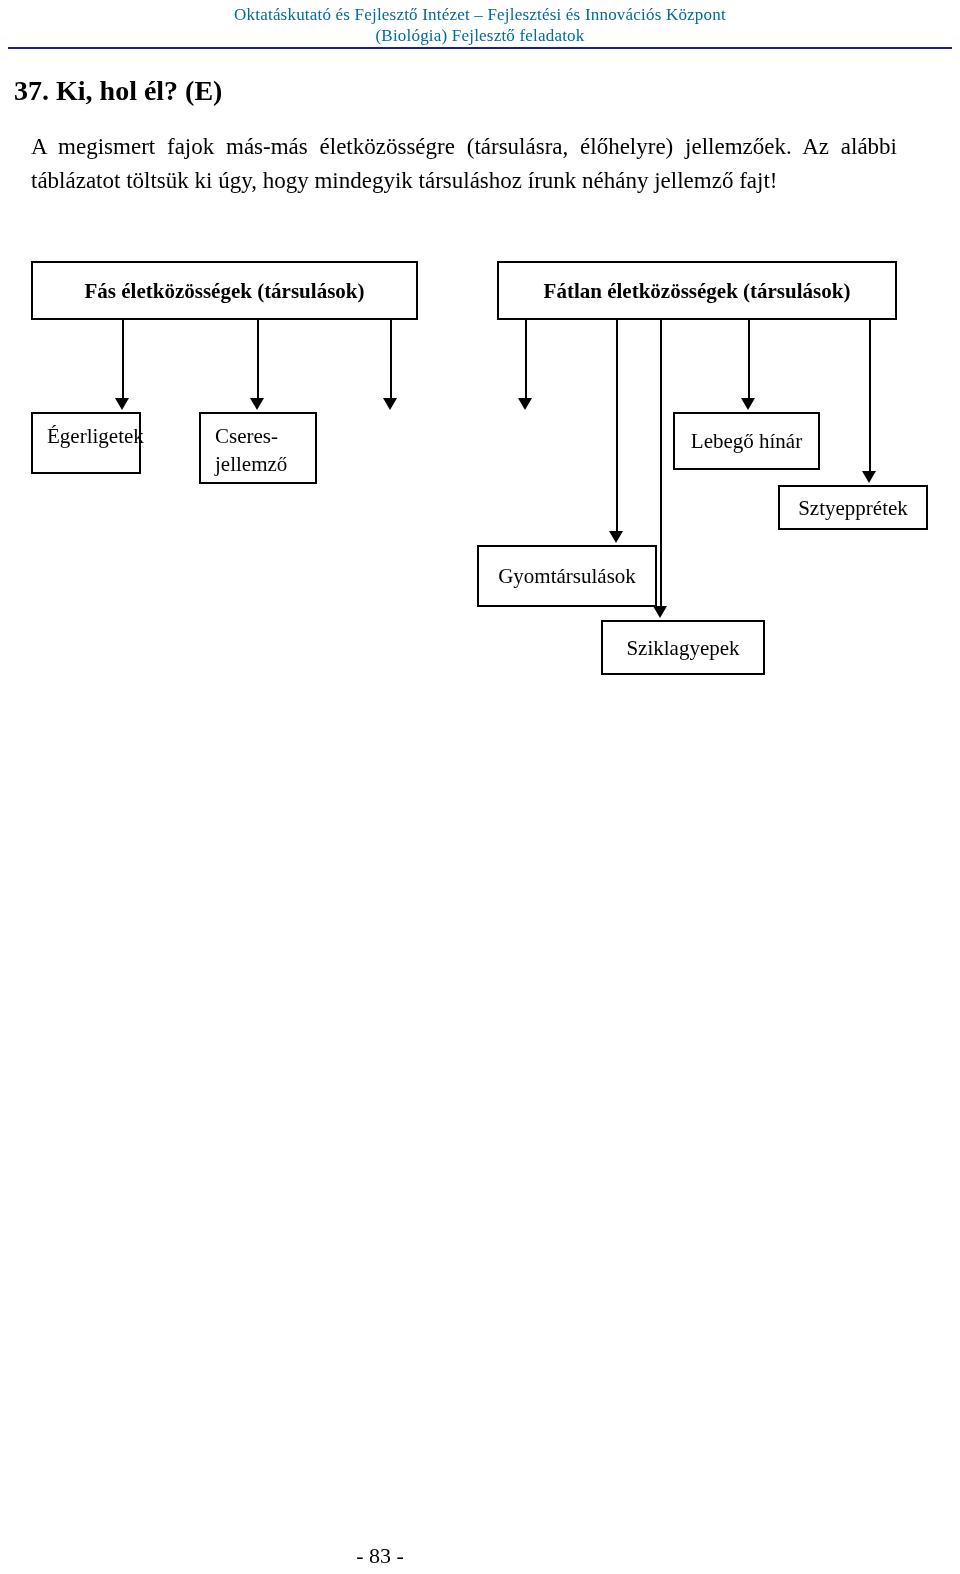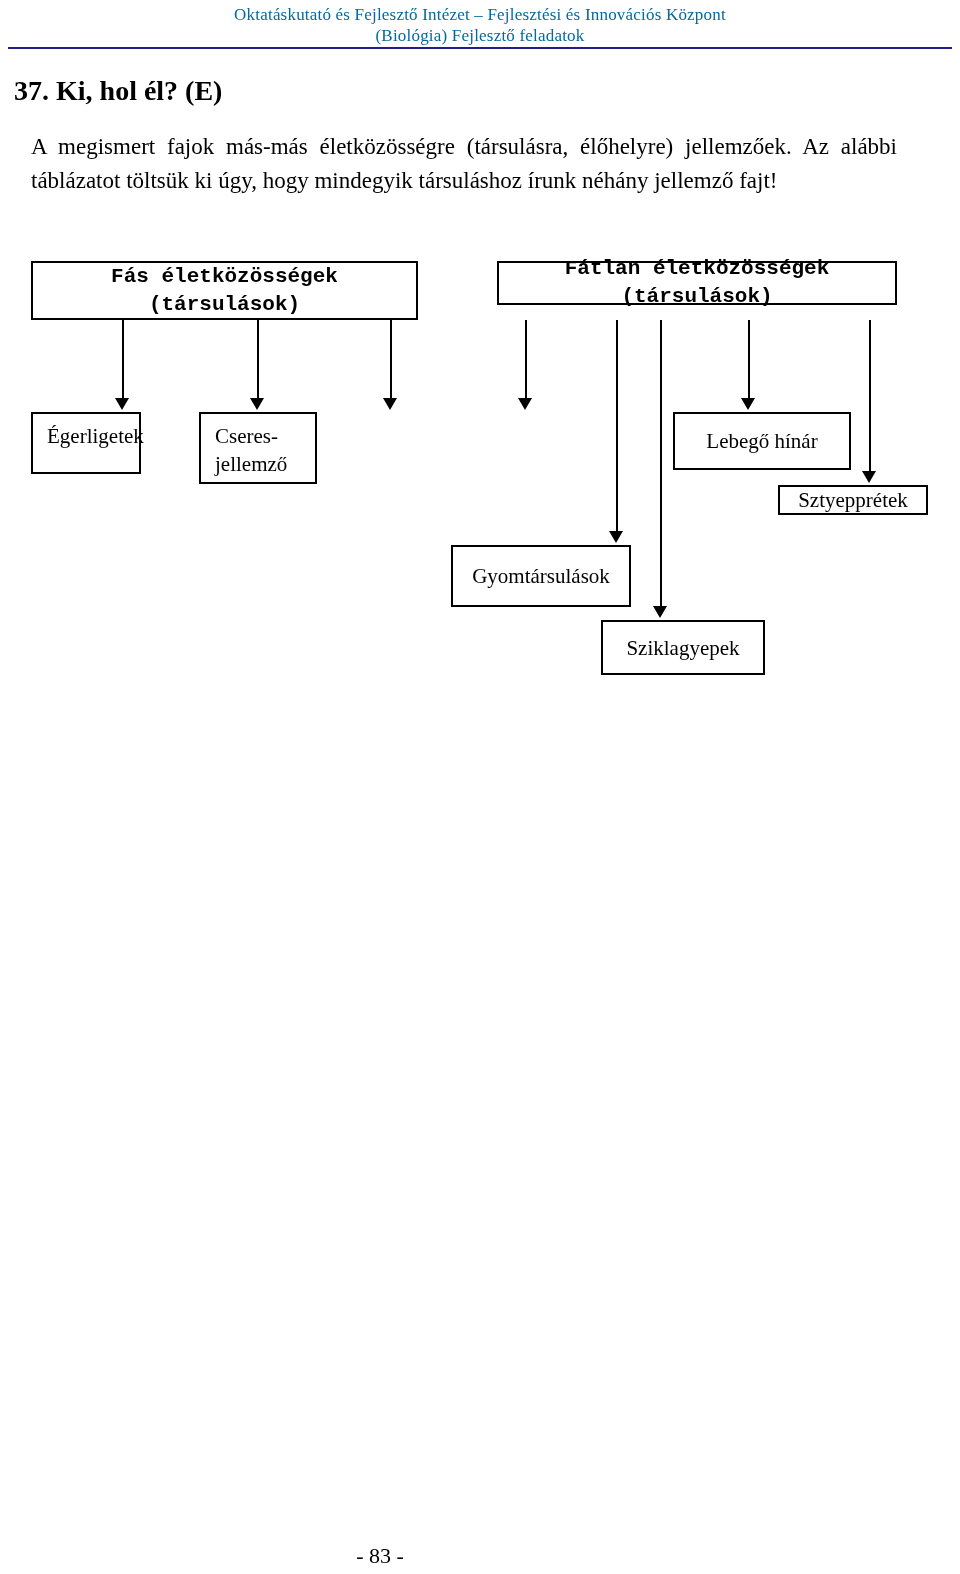--- a/index.html
+++ b/index.html
@@ -83,21 +83,20 @@
     font-size: 21px;
     line-height: 28px;
   }
 
   
   .cat-box {
     border: 2px solid #000000;
     display: flex;
     align-items: center;
     justify-content: center;
-    font-family: Liberation Mono, monospace;
   }
   .cat-box > span {
     font-size: 20px;
     font-weight: bold;
     text-align: center;
     line-height: 24px;
   }
   .cat-woody  { background: #ffc800; }
   .cat-treeless { background: #00ffff; }
 
@@ -151,21 +150,21 @@
 
 <div id="exercise-title">37. Ki, hol él? (E)</div>
 <div id="exercise-prompt">A megismert fajok más-más életközösségre (társulásra, élőhelyre) jellemzőek. Az alábbi táblázatot töltsük ki úgy, hogy mindegyik társuláshoz írunk néhány jellemző fajt!</div>
 
 <div id="diagram">
 
   <div class="node cat-box cat-woody" style="left:31px; top:261px; width:387px; height:59px;">
     <span>Fás életközösségek (társulások)</span>
   </div>
 
-  <div class="node cat-box cat-treeless" style="left:497px; top:261px; width:400px; height:44px;">
+  <div class="node cat-box cat-treeless" style="left:497px; top:261px; width:400px; height:59px;">
     <span>Fátlan életközösségek (társulások)</span>
   </div>
 
   <div class="vline" style="left:122px; top:320px; height:78px;"></div>
   <div class="arrowhead" style="left:115px; top:398px;"></div>
 
   <div class="vline" style="left:257px; top:320px; height:78px;"></div>
   <div class="arrowhead" style="left:250px; top:398px;"></div>
 
   <div class="vline" style="left:390px; top:320px; height:78px;"></div>
@@ -190,29 +189,29 @@
     <span>Égerligetek</span>
   </div>
 
   <div class="node leaf" style="left:199px; top:412px; width:118px; height:72px;">
     <span style="white-space:pre-line;">Cseres-
 jellemző</span>
   </div>
 
 
 
-  <div class="node leaf leaf-center" style="left:673px; top:412px; width:178px; height:58px;">
+  <div class="node leaf leaf-center" style="left:673px; top:412px; width:147px; height:58px;">
     <span>Lebegő hínár</span>
   </div>
 
-  <div class="node leaf leaf-center" style="left:778px; top:485px; width:150px; height:30px;">
+  <div class="node leaf leaf-center" style="left:778px; top:485px; width:150px; height:45px;">
     <span>Sztyepprétek</span>
   </div>
 
-  <div class="node leaf leaf-center" style="left:451px; top:545px; width:180px; height:62px;">
+  <div class="node leaf leaf-center" style="left:477px; top:545px; width:180px; height:62px;">
     <span>Gyomtársulások</span>
   </div>
 
   <div class="node leaf leaf-center" style="left:601px; top:620px; width:164px; height:55px;">
     <span>Sziklagyepek</span>
   </div>
 
 </div>
 
 <div id="page-footer">- 83 -</div>

